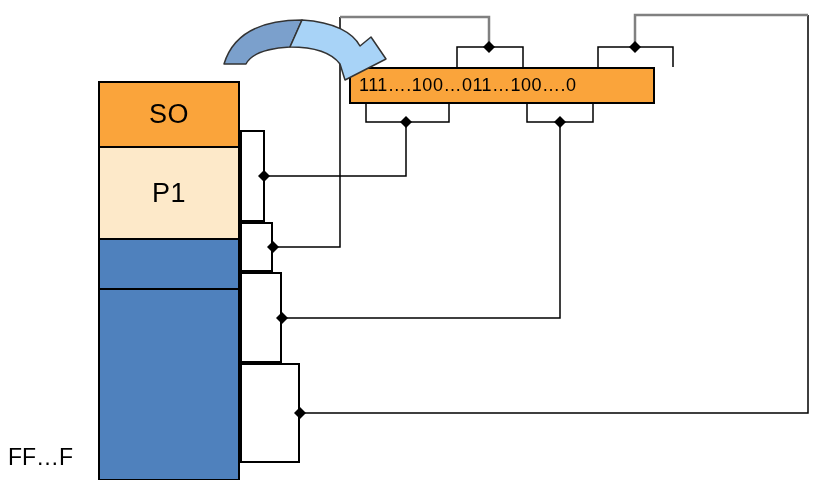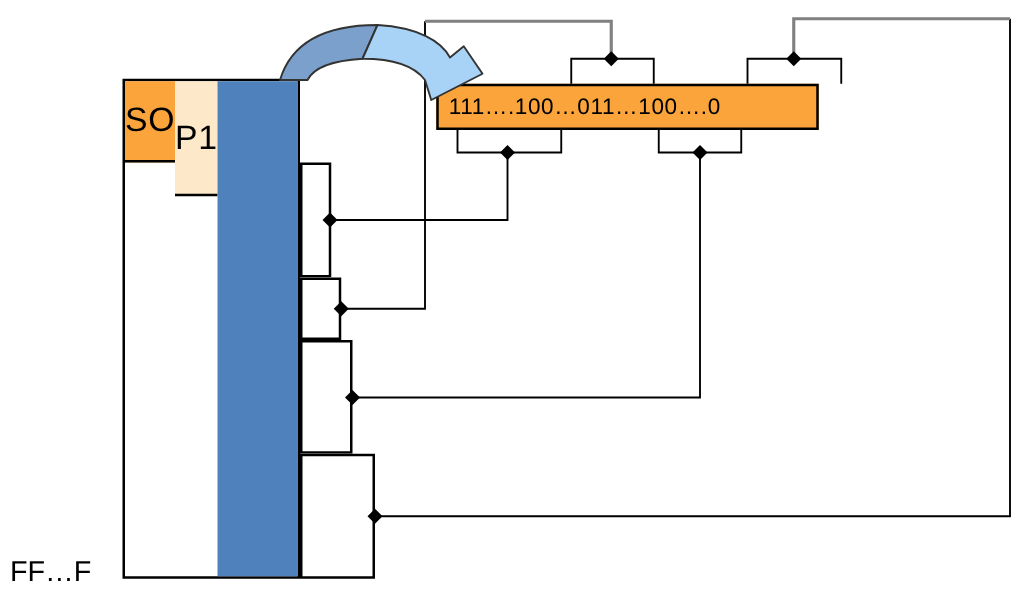--- a/index.html
+++ b/index.html
@@ -6,23 +6,23 @@
   .diagram{
     position:relative;width:820px;height:480px;background:#ffffff;overflow:hidden;
     font-family:"Liberation Sans","DejaVu Sans",sans-serif;color:#000;
   }
   .addr-label{
     position:absolute;font-size:23px;color:#000;white-space:nowrap;
   }
   #addr-top{left:8px;top:58px;}
   #addr-bottom{left:8px;top:444px;}
   .memory-column{
-    position:absolute;left:98px;top:63px;width:142px;height:400px;
+    position:absolute;left:98px;top:81px;width:142px;height:400px;
     border:2px solid #000;box-sizing:border-box;
-    display:flex;
+    display:flex;flex-direction:column;
   }
   .segment{
     box-sizing:border-box;border-bottom:2px solid #000;
     display:flex;align-items:center;justify-content:center;
     font-size:27px;letter-spacing:0.5px;
   }
   .segment:last-child{border-bottom:none;}
   .seg-so{height:65px;}
   .seg-p1{height:92px;}
   .seg-hole1{height:50px;}

